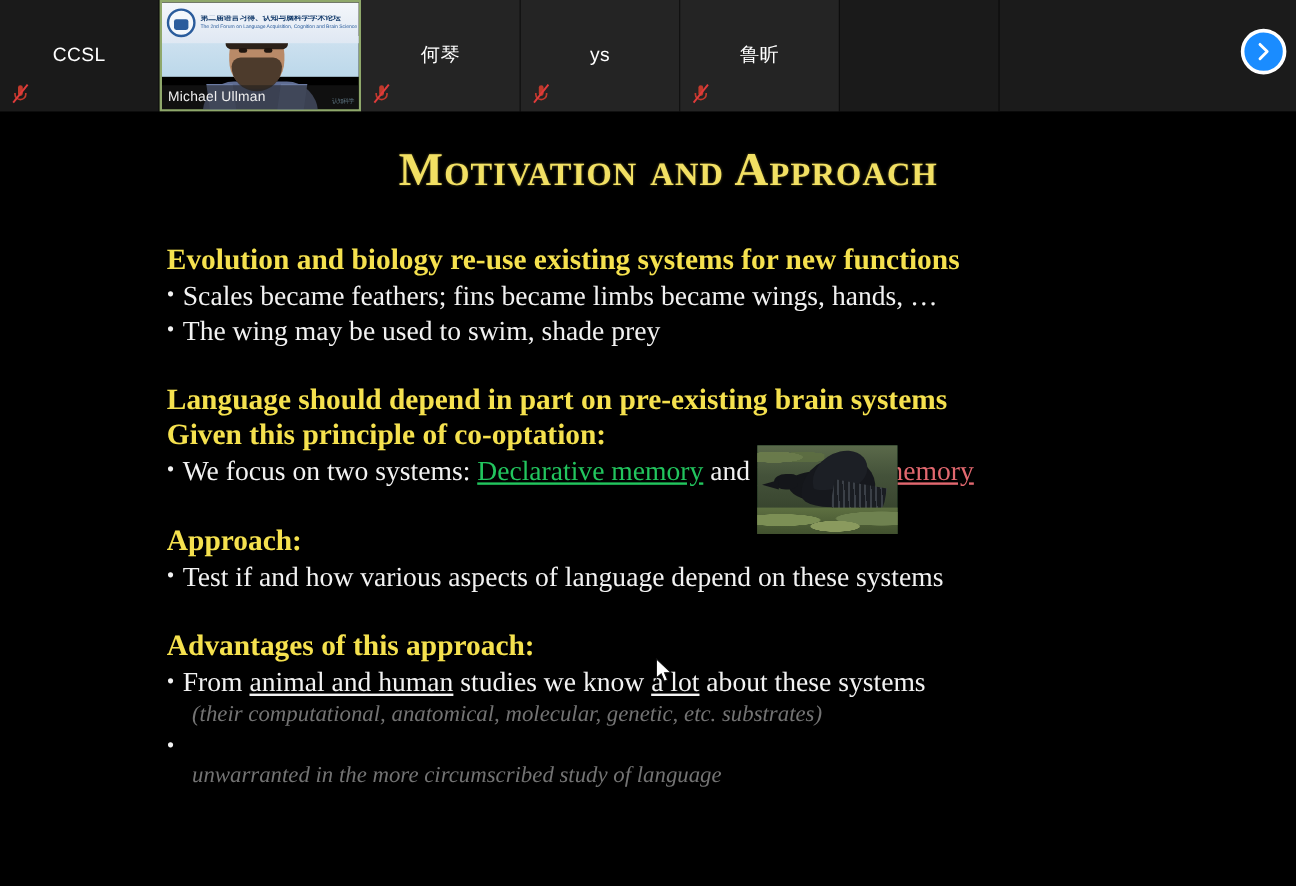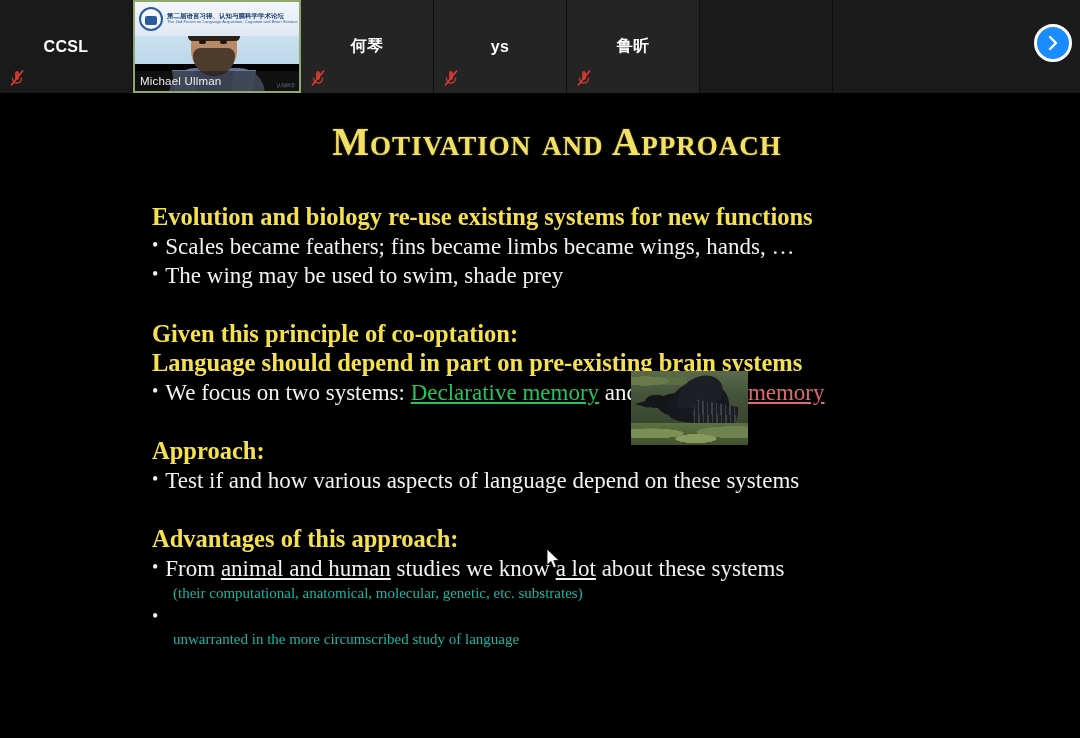--- a/index.html
+++ b/index.html
@@ -20,21 +20,21 @@
     position:relative;
     flex:0 0 133px;
     background:#242424;
     border-right:1px solid #0d0d0d;
     display:flex; align-items:center; justify-content:center;
   }
   .tile.edge { background:#1a1a1a; }
   .tile-name {
     color:#ffffff;
     font-size:16px;
-    font-weight:bold;
+    font-weight:normal;
     letter-spacing:.3px;
     text-align:center;
     padding:0 6px;
     white-space:nowrap;
     overflow:hidden;
     text-overflow:ellipsis;
     max-width:100%;
   }
   .mic-off {
     position:absolute; left:9px; bottom:6px;
@@ -143,32 +143,32 @@
     position:absolute; left:17px; top:26px; width:1080px;
     text-align:center;
     color:#f2e063;
     font-size:39px;
     font-variant:small-caps;
     font-weight:bold;
     letter-spacing:1px;
     text-shadow:0 0 2px rgba(255,230,90,.45);
   }
   .body {
-    position:absolute; left:152px; top:110px; width:830px;
+    position:absolute; left:139px; top:110px; width:830px;
   }
   .head {
     color:#f5e14e; font-weight:bold; font-size:24.5px;
     line-height:1.18; white-space:nowrap;
   }
   .bullet {
     color:#f2f2f2; font-size:23px; line-height:1.27;
     display:flex; align-items:flex-start; gap:7px;
   }
   .bullet .dot { flex:0 0 auto; font-size:18px; line-height:1.5; }
-  .cont { color:#14b8a6; font-size:15px; line-height:1.27; padding-left:21px; }
+  .cont { color:#737373; font-size:19px; line-height:1.27; padding-left:21px;font-style:italic; }
   .gap-lg { height:30px; }
   .u { text-decoration:underline; text-underline-offset:2px; }
   .teal { color:#22c55e; }
   .red  { color:#e2686f; }
 
   
   .bird-photo {
     position:absolute; left:631px; top:278px;
     width:117px; height:74px;
     background:#15331f;
@@ -318,22 +318,22 @@
       <span class="dot">•</span>
       <span>Scales became feathers; fins became limbs became wings, hands, …</span>
     </div>
     <div class="bullet">
       <span class="dot">•</span>
       <span>The wing may be used to swim, shade prey</span>
     </div>
 
     <div class="gap-lg"></div>
 
+    <div class="head">Language should depend in part on pre-existing brain systems</div>
     <div class="head">Given this principle of co-optation:</div>
-    <div class="head">Language should depend in part on pre-existing brain systems</div>
     <div class="bullet">
       <span class="dot">•</span>
       <span><span>We focus on two systems: </span><span class="u teal">Declarative memory</span><span> and </span><span class="u red">procedural memory</span></span>
     </div>
 
     <div class="gap-lg"></div>
 
     <div class="head">Approach:</div>
     <div class="bullet">
       <span class="dot">•</span>

